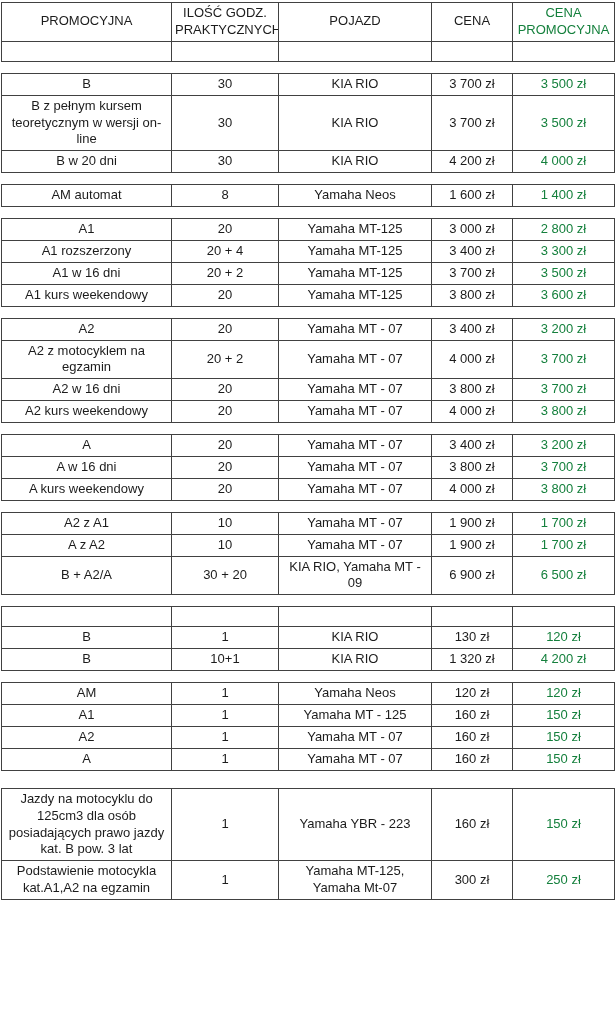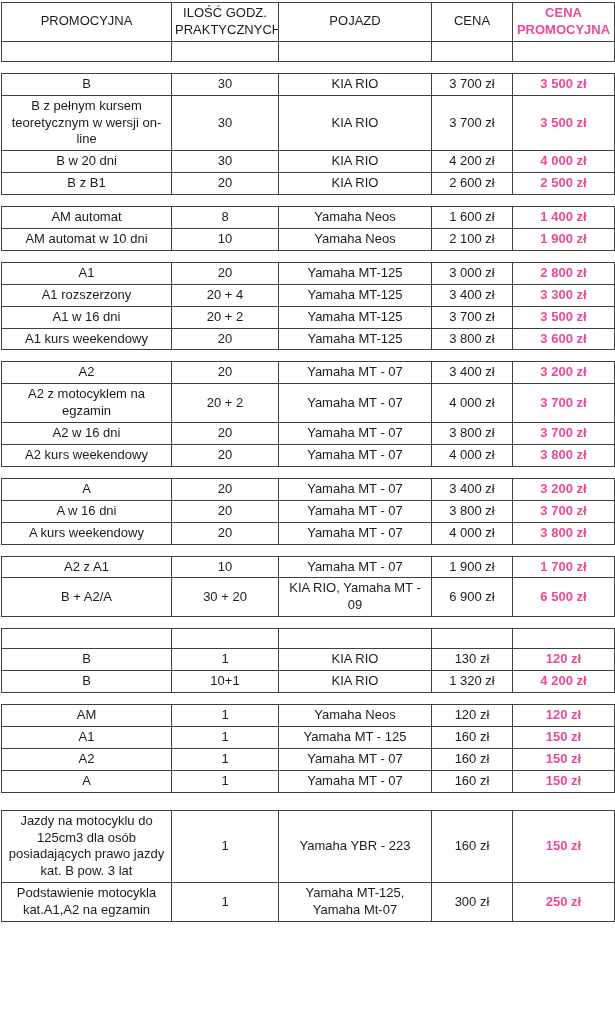--- a/index.html
+++ b/index.html
@@ -39,21 +39,21 @@
   tr.row-header td   { height: 31px; }
   tr.row-empty td    { height: 15px; }
   tr.row-section td  { height: 16px; }
   tr.row-data td     { height: 16px; }
   tr.row-spacer td, tr.row-spacer-lg td {
     border: none;
     height: 11px;
     padding: 0;
   }
   tr.row-spacer-lg td { height: 17px; }
-  td.promo { color: #ec4899; font-weight: bold; }
+  td.promo { color: #15803d; }
 </style>
 </head>
 <body>
 
 <div class="sheet">
   <table class="price-table">
     <colgroup>
       <col class="c1">
         <col class="c2">
         <col class="c3">
@@ -96,48 +96,34 @@
           <td>3 700 zł</td>
           <td class="promo">3 500 zł</td>
         </tr>
         <tr class="row-data">
           <td>B w 20 dni</td>
           <td>30</td>
           <td>KIA RIO</td>
           <td>4 200 zł</td>
           <td class="promo">4 000 zł</td>
         </tr>
-        <tr class="row-data">
-          <td>B z B1</td>
-          <td>20</td>
-          <td>KIA RIO</td>
-          <td>2 600 zł</td>
-          <td class="promo">2 500 zł</td>
-        </tr>
         <tr class="row-spacer">
           <td></td>
           <td></td>
           <td></td>
           <td></td>
           <td></td>
         </tr>
         <tr class="row-data">
           <td>AM automat</td>
           <td>8</td>
           <td>Yamaha Neos</td>
           <td>1 600 zł</td>
           <td class="promo">1 400 zł</td>
         </tr>
-        <tr class="row-data">
-          <td>AM automat w 10 dni</td>
-          <td>10</td>
-          <td>Yamaha Neos</td>
-          <td>2 100 zł</td>
-          <td class="promo">1 900 zł</td>
-        </tr>
         <tr class="row-spacer">
           <td></td>
           <td></td>
           <td></td>
           <td></td>
           <td></td>
         </tr>
         <tr class="row-data">
           <td>A1</td>
           <td>20</td>
@@ -237,20 +223,27 @@
           <td></td>
         </tr>
         <tr class="row-data">
           <td>A2 z A1</td>
           <td>10</td>
           <td>Yamaha MT - 07</td>
           <td>1 900 zł</td>
           <td class="promo">1 700 zł</td>
         </tr>
         <tr class="row-data">
+          <td>A z A2</td>
+          <td>10</td>
+          <td>Yamaha MT - 07</td>
+          <td>1 900 zł</td>
+          <td class="promo">1 700 zł</td>
+        </tr>
+        <tr class="row-data">
           <td>B + A2/A</td>
           <td>30 + 20</td>
           <td>KIA RIO, Yamaha MT - 09</td>
           <td>6 900 zł</td>
           <td class="promo">6 500 zł</td>
         </tr>
         <tr class="row-spacer">
           <td></td>
           <td></td>
           <td></td>

